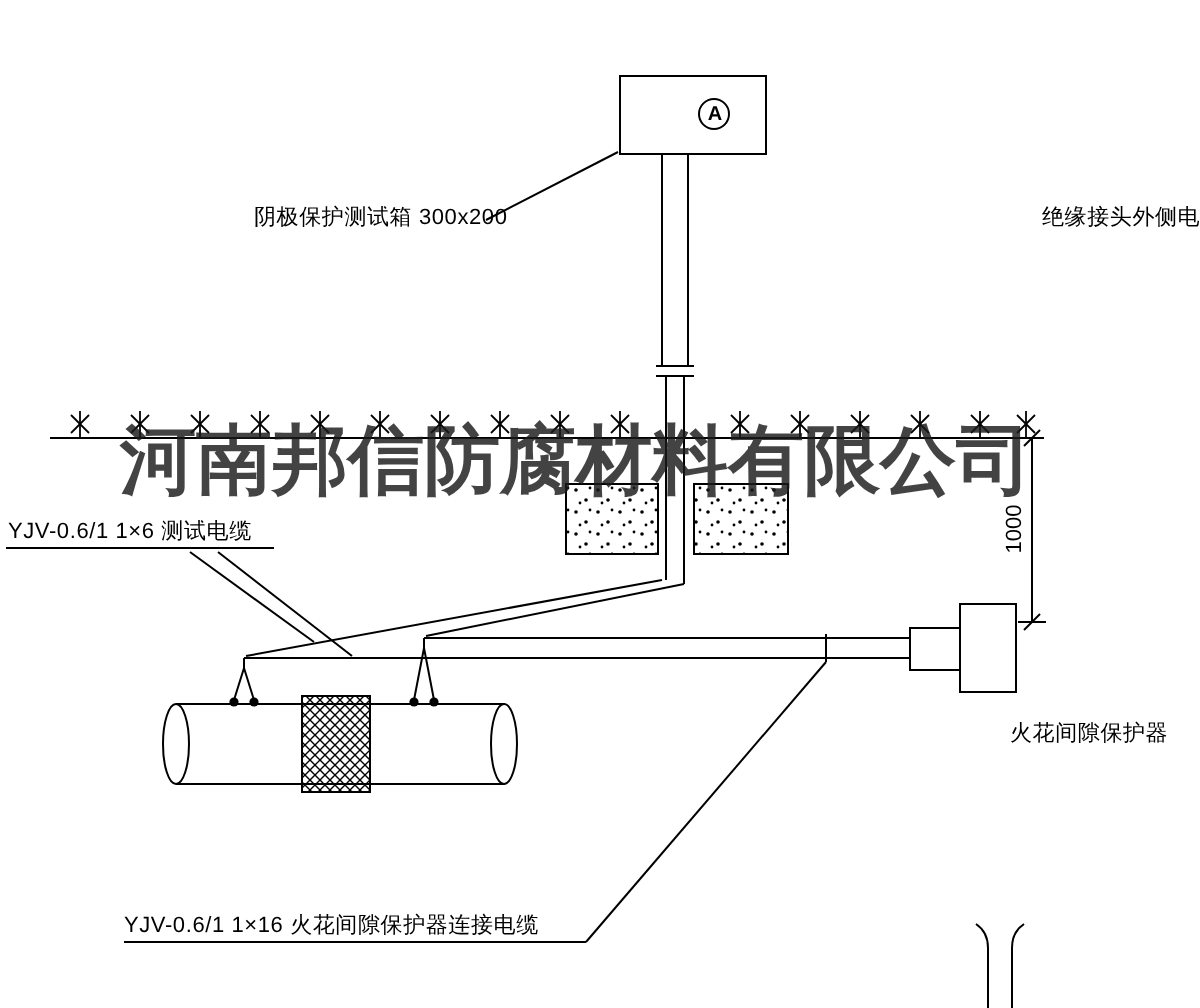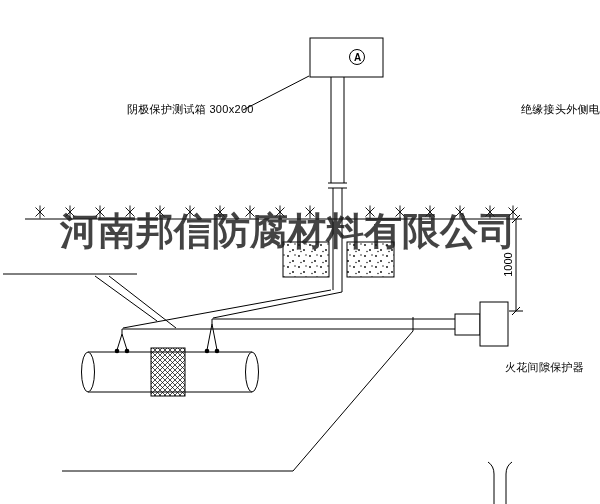--- a/index.html
+++ b/index.html
@@ -150,23 +150,25 @@
         <path d="M512,462 Q506,466 506,474 L506,504"></path>
       </g>
 
     </g>
   </svg>
 
   <div class="lbl" style="left:115px;top:103px;margin-left:12px;">阴极保护测试箱 300x200</div>
 
   <div class="lbl" style="left:521px;top:103px;">绝缘接头外侧电缆</div>
 
+  <div class="lbl" style="left:4px;top:260px;">YJV-0.6/1  1×6  测试电缆</div>
 
   <div class="lbl" style="left:505px;top:362px;font-family:Liberation Mono, monospace;">火花间隙保护器</div>
 
+  <div class="lbl" style="left:62px;top:457px;">YJV-0.6/1  1×16  火花间隙保护器连接电缆</div>
 
   <div class="dim-label">1000</div>
 
   <div class="amm">A</div>
 
   <div class="watermark">河南邦信防腐材料有限公司</div>
 
 </div>
 
 </body></html>

